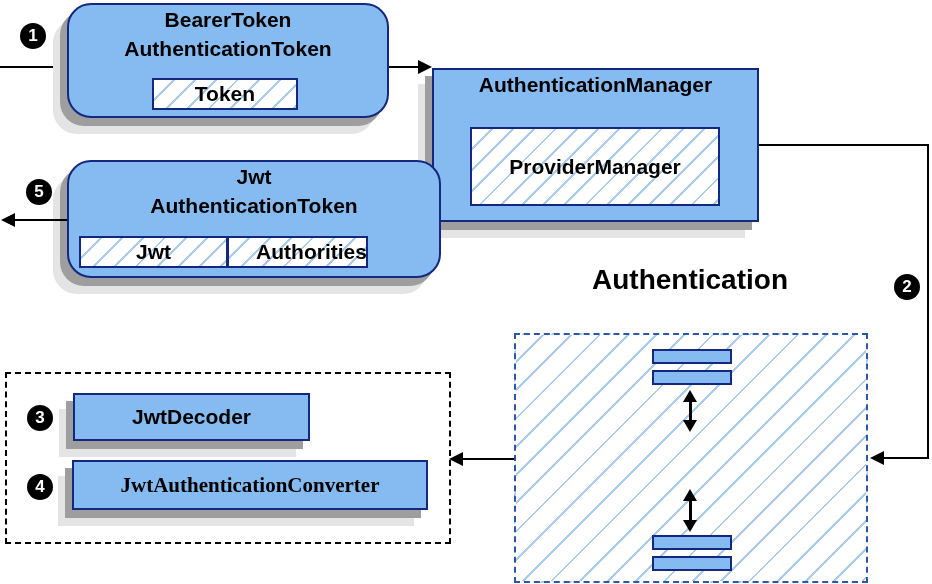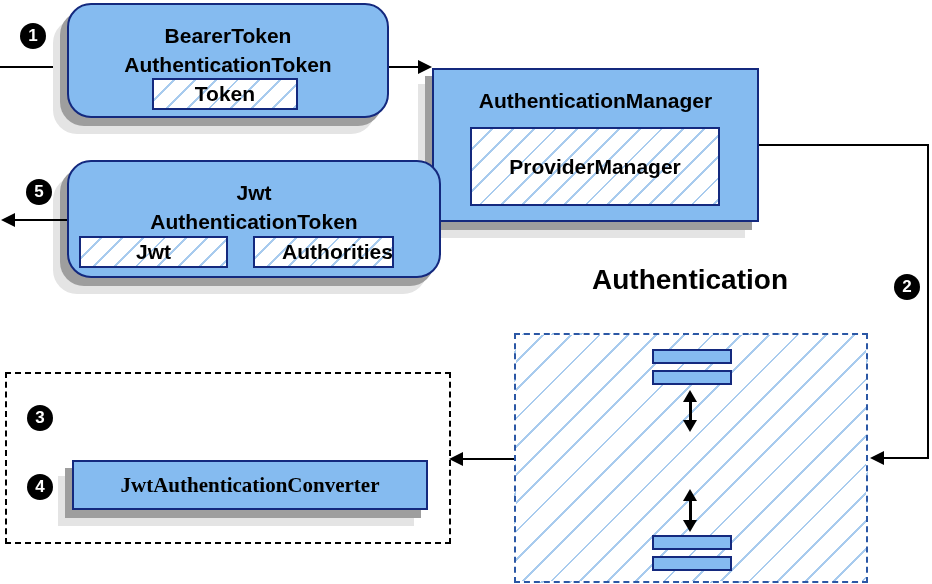--- a/index.html
+++ b/index.html
@@ -15,21 +15,21 @@
   .stage{
     position:relative;width:932px;height:584px;background:#fff;overflow:hidden;
     font-family:"Liberation Sans",sans-serif;color:#000;
   }
   .node{
     position:absolute;background:var(--node-fill);
     border:2px solid var(--node-border);box-sizing:border-box;
   }
   .shadowed{box-shadow:-7px 8px 0 var(--shadow-dark),-14px 16px 0 var(--shadow-light);}
   .rounded{border-radius:24px;}
-  .node-title{text-align:center;font-size:21px;font-weight:bold;line-height:29px;padding-top:16px;}
+  .node-title{text-align:center;font-size:21px;font-weight:bold;line-height:29px;padding-top:0;}
   .center-label{display:flex;align-items:center;justify-content:center;font-size:21px;font-weight:bold;}
   .chip{
     position:absolute;background:#fff;border:2px solid var(--node-border);box-sizing:border-box;
     display:flex;align-items:center;justify-content:center;font-size:21px;font-weight:bold;
   }
   .hatch-sm{
     background-color:#fff;
     background-image:repeating-linear-gradient(135deg,rgba(255,255,255,0) 0 13px,var(--hatch-line) 13px 15px);
     align-items:center;
   }
@@ -102,21 +102,21 @@
   <div class="hline" style="left:388px;top:220px;width:46px;"></div>
 
   <div class="node rounded shadowed" style="left:67px;top:160px;width:374px;height:118px;">
     <div class="node-title">
       <div>Jwt</div>
       <div>AuthenticationToken</div>
     </div>
     <div class="chip hatch-sm" style="left:10px;top:74px;width:149px;height:32px;">
       <span>Jwt</span>
     </div>
-    <div class="chip hatch-sm" style="left:184px;top:74px;width:141px;height:32px;padding-left:28px;">
+    <div class="chip hatch-sm" style="left:158px;top:74px;width:141px;height:32px;padding-left:28px;">
       <span>Authorities</span>
     </div>
   </div>
 
   <div class="badge" style="left:26px;top:179px;">
     <span>5</span>
   </div>
   <div class="hline" style="left:13px;top:219px;width:54px;"></div>
   <div class="tri tri-left" style="left:1px;top:213px;"></div>
 
@@ -142,20 +142,23 @@
     </div>
 
     <div class="bar" style="left:136px;top:200px;width:80px;height:15px;"></div>
     <div class="bar" style="left:136px;top:221px;width:80px;height:15px;"></div>
   </div>
 
   <div class="hline" style="left:461px;top:458px;width:53px;"></div>
   <div class="tri tri-left" style="left:449px;top:452px;"></div>
 
   <div class="dashed-black" style="left:5px;top:372px;width:446px;height:172px;">
+    <div class="node shadowed center-label" style="left:66px;top:19px;width:237px;height:48px;">
+      <span>JwtDecoder</span>
+    </div>
     <div class="node shadowed center-label" style="left:65px;top:86px;width:356px;height:50px;font-family:Liberation Serif, serif;">
       <span>JwtAuthenticationConverter</span>
     </div>
   </div>
 
   <div class="badge" style="left:27px;top:405px;">
     <span>3</span>
   </div>
   <div class="badge" style="left:27px;top:474px;">
     <span>4</span>

